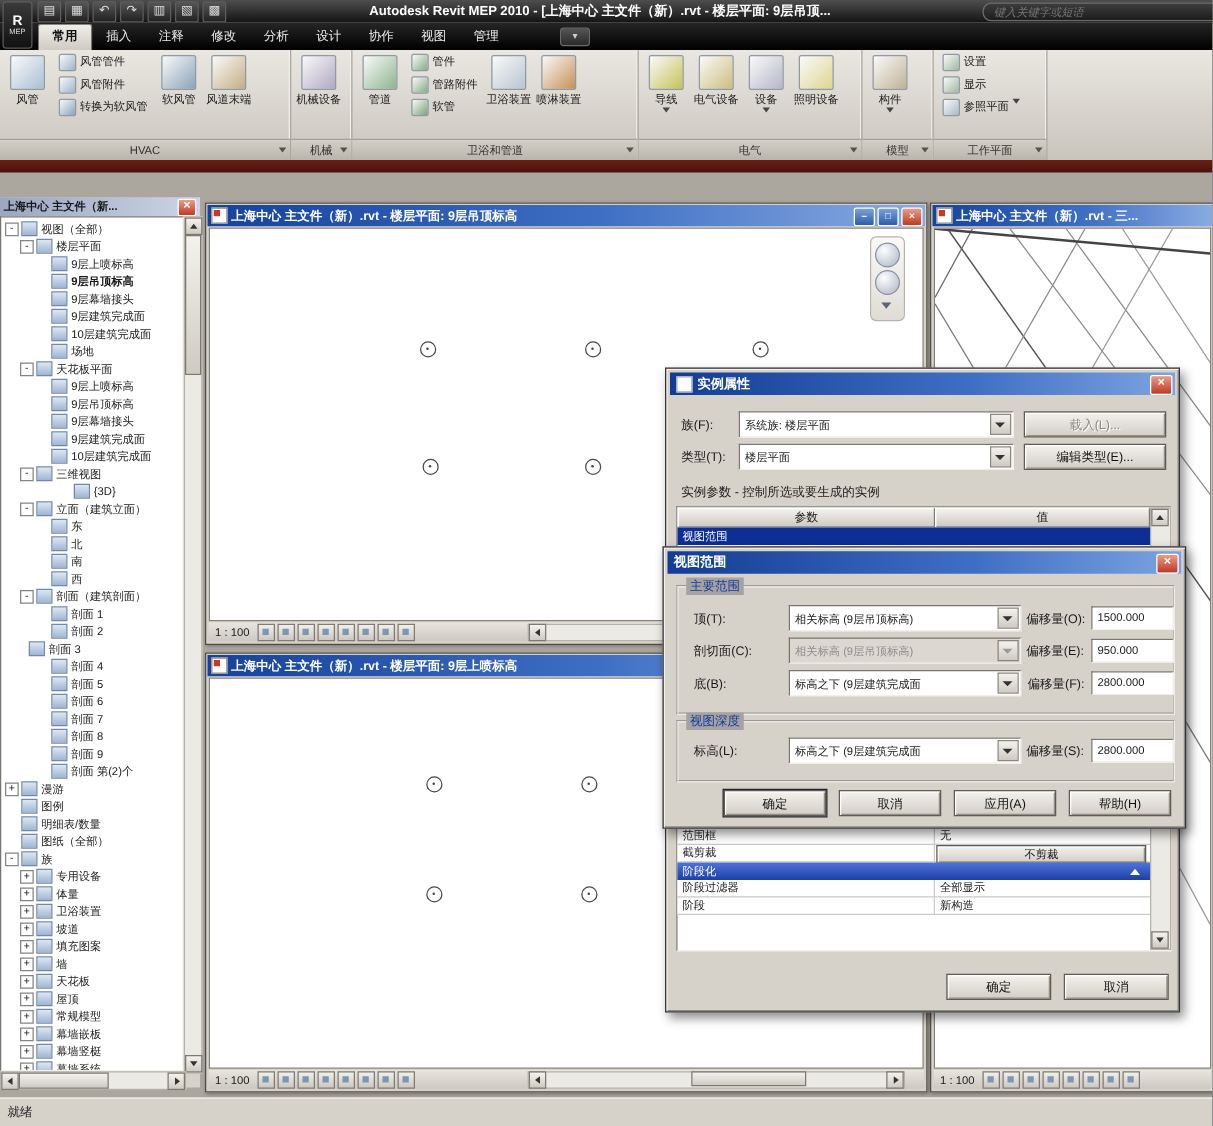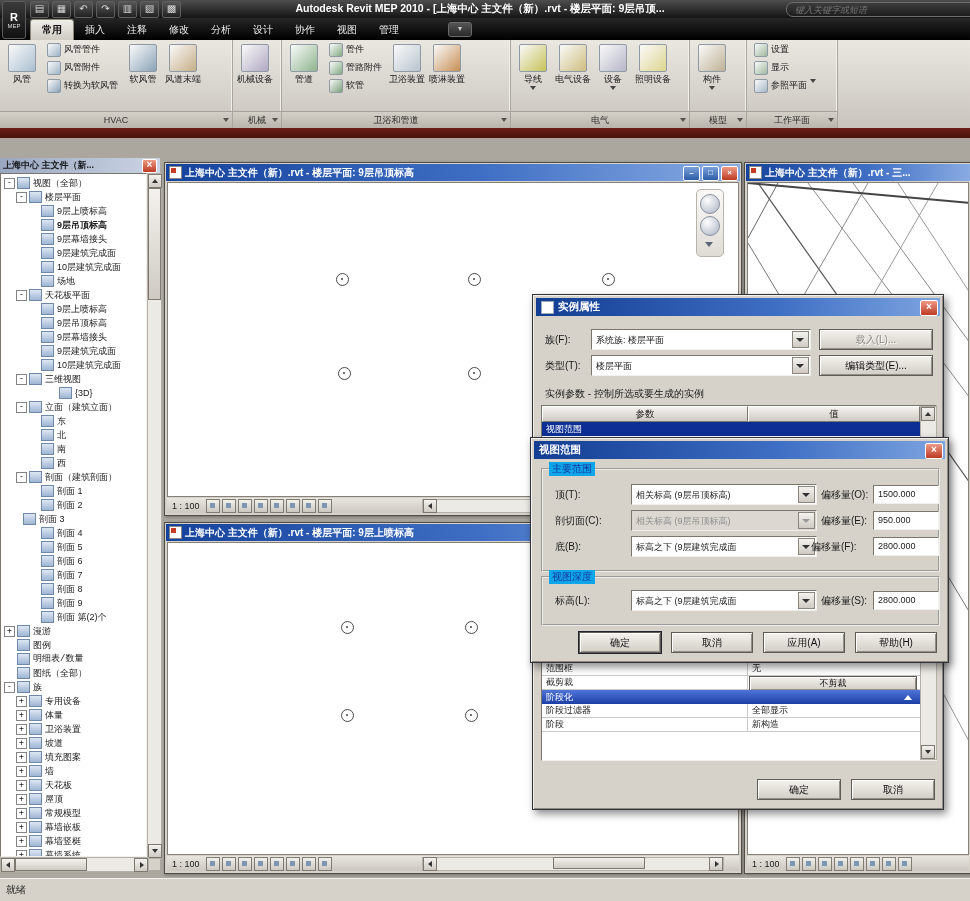--- a/index.html
+++ b/index.html
@@ -126,21 +126,21 @@
   .combotext{position:absolute;left:4px;top:4px;right:18px;white-space:nowrap;overflow:hidden;}
   .comboarrow{position:absolute;right:1px;top:1px;bottom:1px;width:15px;
     background:linear-gradient(#f4f2ee,#cfcbc3);border:1px solid #8a867e;}
   .comboarrow::after{content:"";position:absolute;left:3px;top:6px;border-left:4px solid transparent;
     border-right:4px solid transparent;border-top:4px solid #333;}
   .combo.disabled{background:#dcd8d1;color:#8d8d8d;}
   .combo.disabled .comboarrow::after{border-top-color:#9a9a9a;}
   .vrinput{position:absolute;height:17px;width:60px;background:#fff;border:1px solid;
     border-color:#7a766e #f2f0ec #f2f0ec #7a766e;font-size:9px;line-height:17px;padding-left:4px;}
   .group{position:absolute;border:2px groove #efede9;}
-  .legend{position:absolute;background:#0ea5e9;padding:0 3px;font-size:10px;color:#16389c;}
+  .legend{position:absolute;background:#a3a3a3;padding:0 3px;font-size:10px;color:#16389c;}
   
   #itable{position:absolute;left:8px;top:110px;width:394px;height:354px;background:#fff;
     border:1px solid;border-color:#7a766e #f2f0ec #f2f0ec #7a766e;}
   .thcell{position:absolute;top:0;height:16px;background:linear-gradient(#f4f2ee,#cfcbc3);
     border:1px solid;border-color:#fff #7d7971 #7d7971 #fff;font-size:9.5px;
     display:flex;align-items:center;justify-content:center;box-sizing:border-box;}
   #iselrow{position:absolute;left:0;top:16px;width:378px;height:14px;background:#0d2f95;color:#fff;
     font-size:9px;line-height:14px;padding-left:4px;box-sizing:border-box;}
   .irow{position:absolute;left:0;width:378px;height:14px;background:#fff;font-size:9px;}
   .ipcell{position:absolute;left:0;top:0;width:206px;height:14px;border-right:1px solid #c9c9c9;
@@ -511,21 +511,21 @@
         <div class="trow" style="padding-left: 3px;">
           <span class="texp">+</span>
           <span class="ticon"></span>
           <span class="tlabel">漫游</span>
         </div>
         <div class="trow" style="padding-left: 3px;">
           <span class="texp hidden"></span>
           <span class="ticon"></span>
           <span class="tlabel">图例</span>
         </div>
-        <div class="trow" style="padding-left: 3px; font-family: Liberation Mono, monospace;">
+        <div class="trow" style="padding-left: 3px;">
           <span class="texp hidden"></span>
           <span class="ticon"></span>
           <span class="tlabel">明细表/数量</span>
         </div>
         <div class="trow" style="padding-left: 3px;">
           <span class="texp hidden"></span>
           <span class="ticon"></span>
           <span class="tlabel">图纸（全部）</span>
         </div>
         <div class="trow" style="padding-left: 3px;">
@@ -792,21 +792,21 @@
           <span class="combotext">相关标高 (9层吊顶标高)</span>
           <span class="comboarrow"></span>
         </div>
         <div class="dlabel" style="left: 290px; top: 76px;">偏移量(E):</div>
         <div class="vrinput" style="left: 342px; top: 73px;">950.000</div>
         <div class="dlabel" style="left: 24px; top: 102px;">底(B):</div>
         <div class="combo" style="left: 100px; top: 98px; width: 184px;">
           <span class="combotext">标高之下 (9层建筑完成面</span>
           <span class="comboarrow"></span>
         </div>
-        <div class="dlabel" style="left: 280px; top: 102px;">偏移量(F):</div>
+        <div class="dlabel" style="left: 291px; top: 102px;">偏移量(F):</div>
         <div class="vrinput" style="left: 342px; top: 99px;">2800.000</div>
         <div class="dlabel" style="left: 24px; top: 156px;">标高(L):</div>
         <div class="combo" style="left: 100px; top: 152px; width: 184px;">
           <span class="combotext">标高之下 (9层建筑完成面</span>
           <span class="comboarrow"></span>
         </div>
         <div class="dlabel" style="left: 290px; top: 156px;">偏移量(S):</div>
         <div class="vrinput" style="left: 342px; top: 153px;">2800.000</div>
       </div>
     <div id="vr-buttons" style="position:absolute;left:0;top:0;width:417px;height:224px;">

